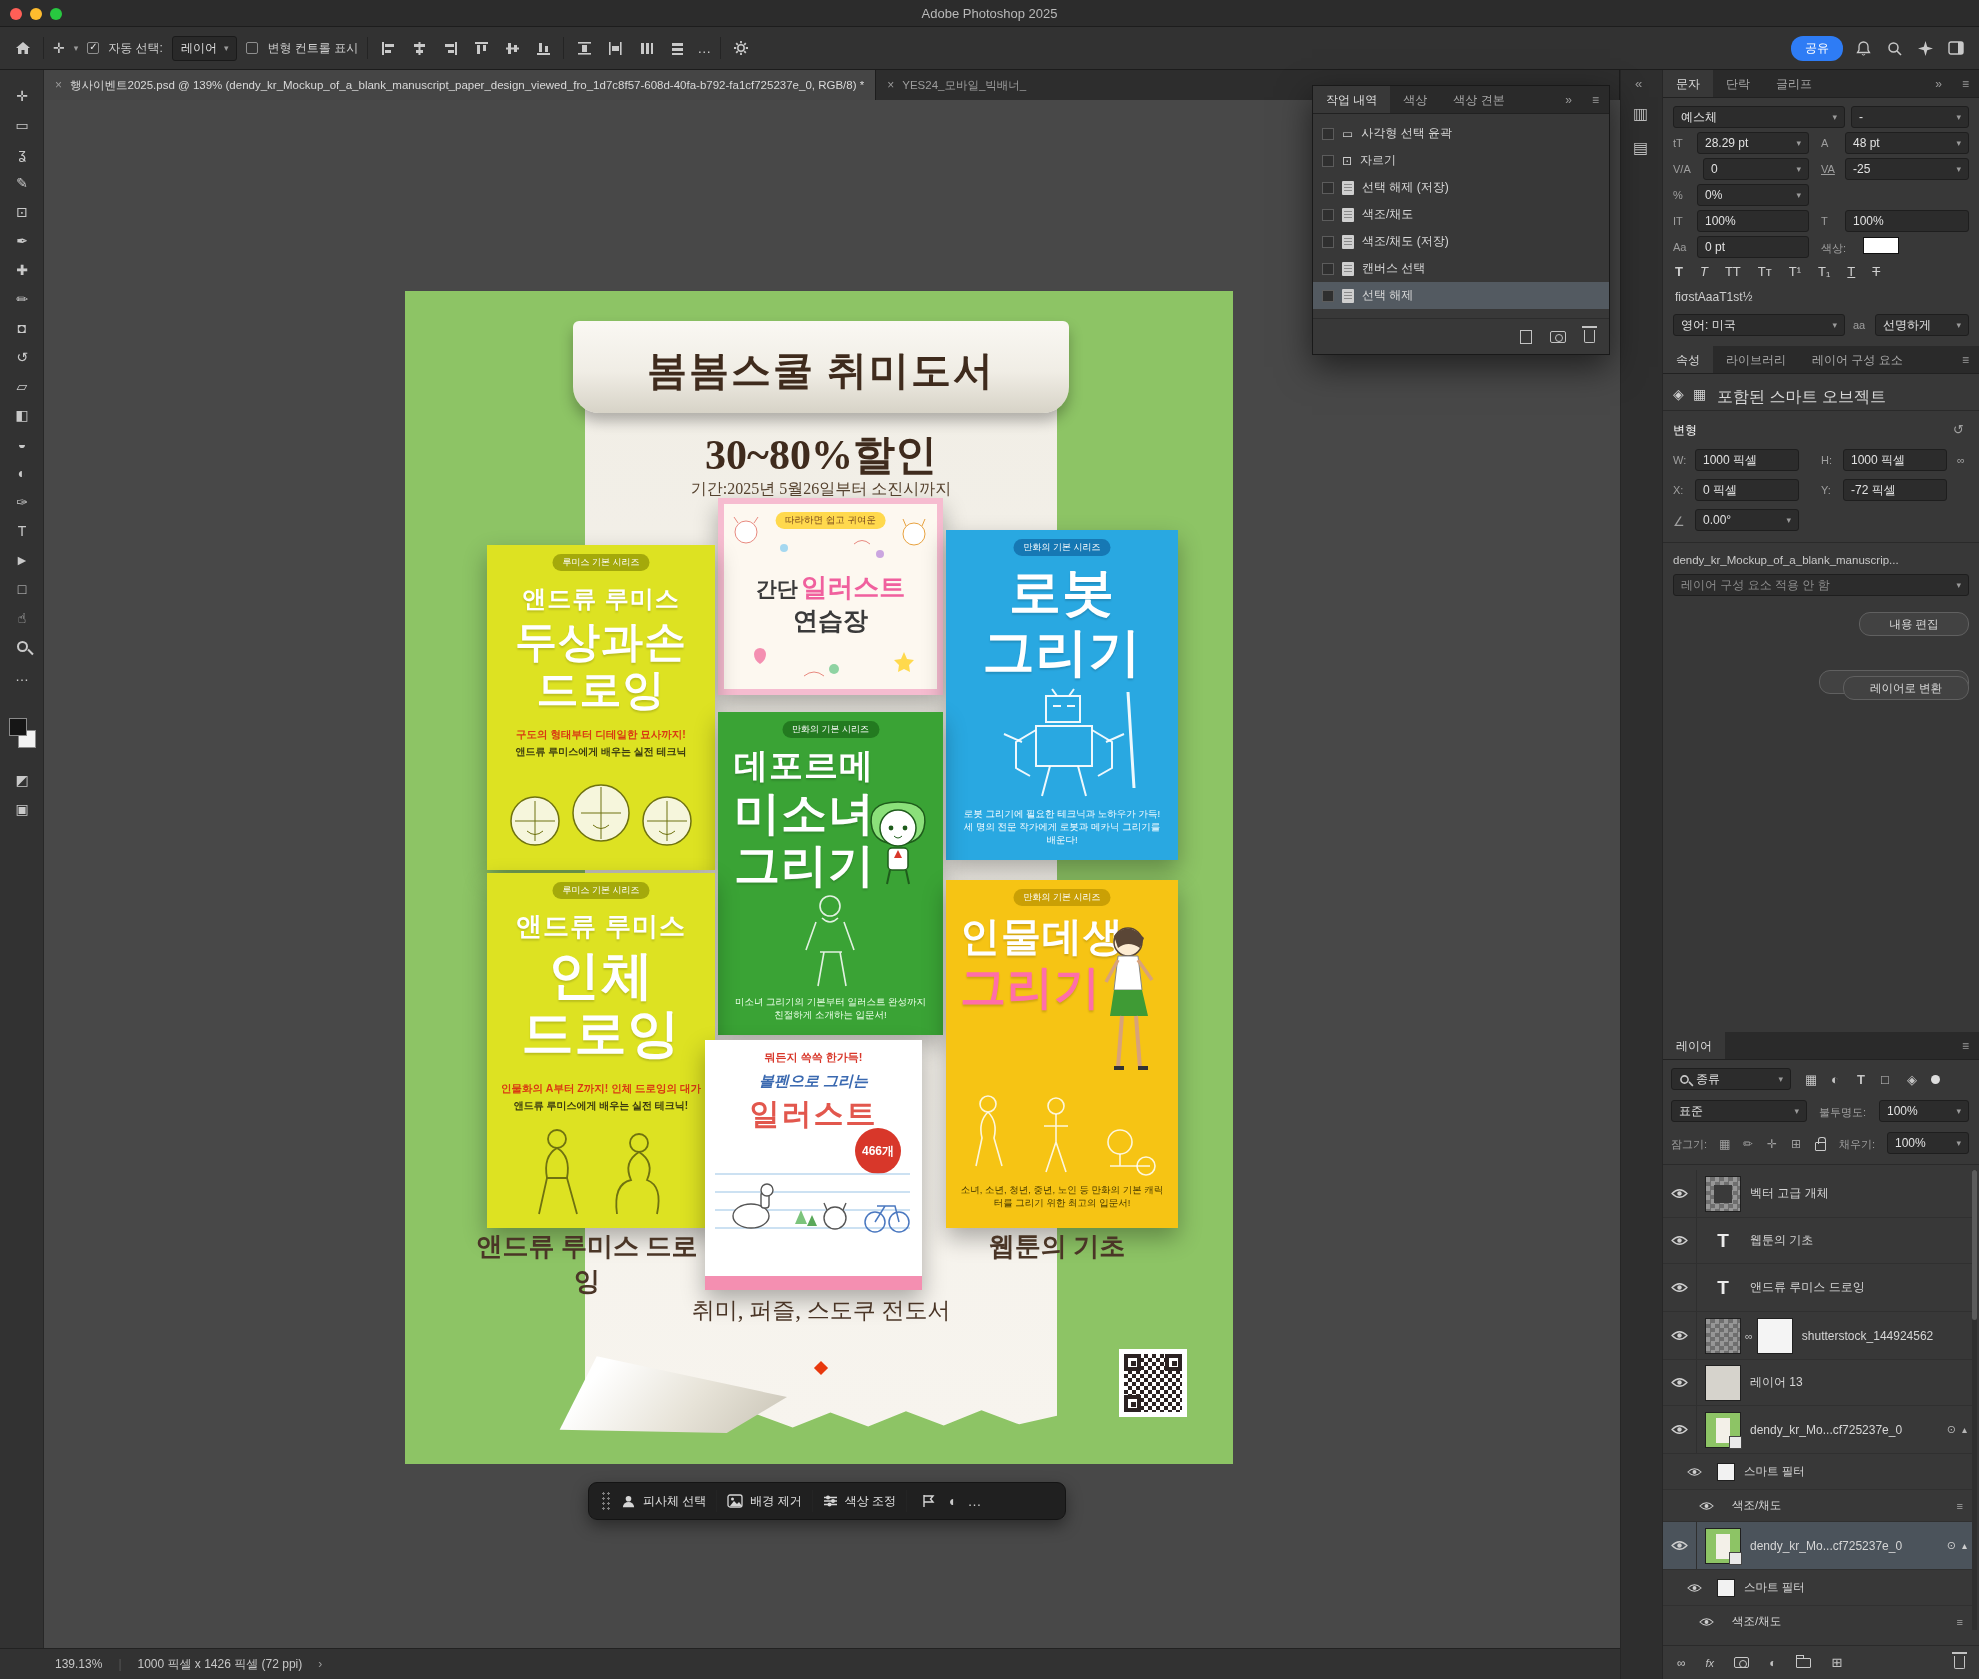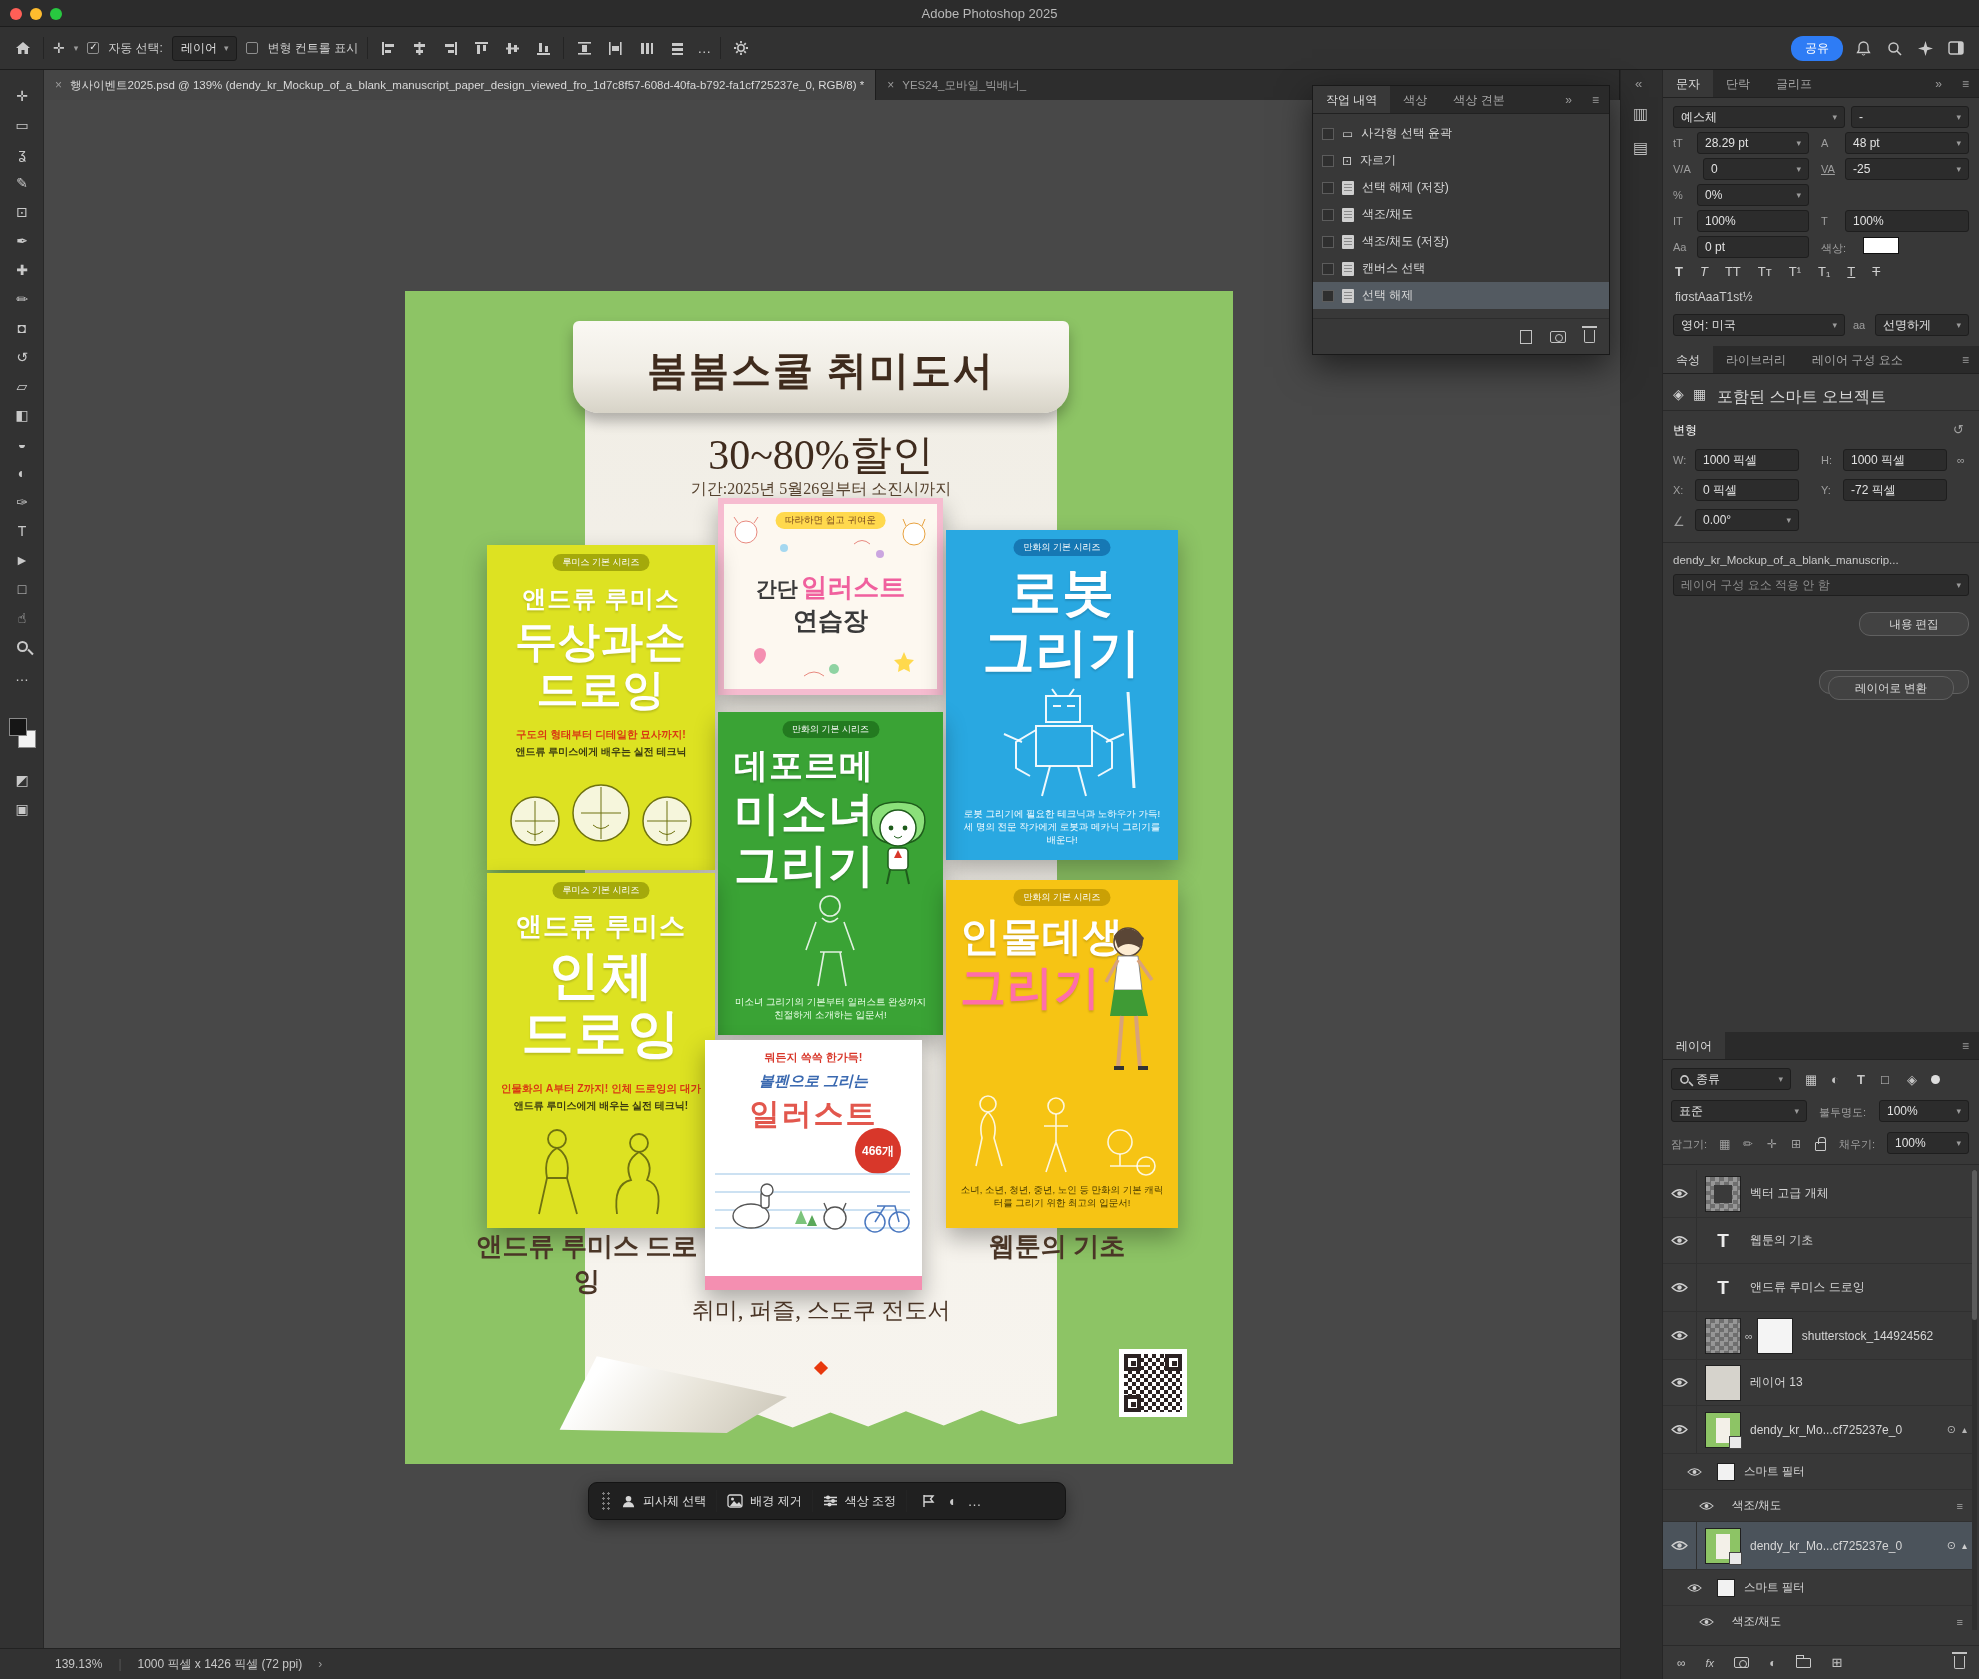--- a/index.html
+++ b/index.html
@@ -271,21 +271,21 @@
     <div class="a tool" style="top:696px">◩</div>
     <div class="a tool" style="top:725px">▣</div>
   </div>
 
   <div class="a canvas">
     <div class="a poster">
 
       <div class="a paper"></div>
       <div class="a roll"></div>
       <div class="a serif" style="left:168px;top:52px;width:496px;text-align:center;font-size:40px;font-weight:700;color:#3f2b1d;letter-spacing:2px">봄봄스쿨 취미도서</div>
-      <div class="a serif" style="left:180px;top:136px;width:472px;text-align:center;font-size:42px;font-weight:400;color:#3f2b1d">30~80%할인</div>
+      <div class="a serif" style="left:180px;top:136px;width:472px;text-align:center;font-size:42px;font-weight:700;color:#3f2b1d">30~80%할인</div>
       <div class="a serif" style="left:180px;top:188px;width:472px;text-align:center;font-size:16px;color:#57432f">기간:2025년 5월26일부터 소진시까지</div>
 
       <div class="cover" style="left:313px;top:207px;width:225px;height:197px;background:#fdf8f0;border:6px solid #f6bcd0">
         <div class="a" style="left:50%;top:8px;transform:translateX(-50%);background:#ffd94d;color:#7a4a1e;font-size:9.5px;padding:2px 10px;border-radius:9px;white-space:nowrap">따라하면 쉽고 귀여운</div>
         <div class="a" style="left:0;top:66px;width:100%;text-align:center;white-space:nowrap">
           <span style="font-size:21px;font-weight:800;color:#3a3a3a">간단</span>
           <span style="font-size:26px;font-weight:800;color:#f0609e">일러스트</span>
         </div>
         <div class="a" style="left:0;top:100px;width:100%;text-align:center;font-size:25px;font-weight:800;color:#3a3a3a">연습장</div>
         <svg class="a" style="left:0;top:0" width="213" height="185">
@@ -619,21 +619,21 @@
         <span class="car">▾</span>
       </div>
     <div class="hr" style="top:472px"></div>
     <span class="ilb" style="left:10px;top:484px;color:#c9c9c9;font-size:11.5px">dendy_kr_Mockup_of_a_blank_manuscrip...</span>
     <div class="fld" style="left:10px;top:504px;width:296px;color:#8b8b8b">
         <span>레이어 구성 요소 적용 안 함</span>
         <span class="car">▾</span>
       </div>
     <div class="btn" style="right:10px;top:542px;width:110px">내용 편집</div>
     <div class="btn" style="right:10px;top:600px;width:150px">연결됨으로 변환...</div>
-    <div class="btn" style="right:25px;top:606px;width:126px">레이어로 변환</div>
+    <div class="btn" style="right:10px;top:606px;width:126px">레이어로 변환</div>
 
     
     <div class="a ptabs" style="top:962px">
       <span class="ptab on">레이어</span>
       <span class="pmen">≡</span>
     </div>
     <div class="fld" style="left:8px;top:998px;width:120px;gap:6px">
         <span class="zoomico" style="transform:scale(.8)"></span>
         <span>종류</span>
         <span class="car">▾</span>

